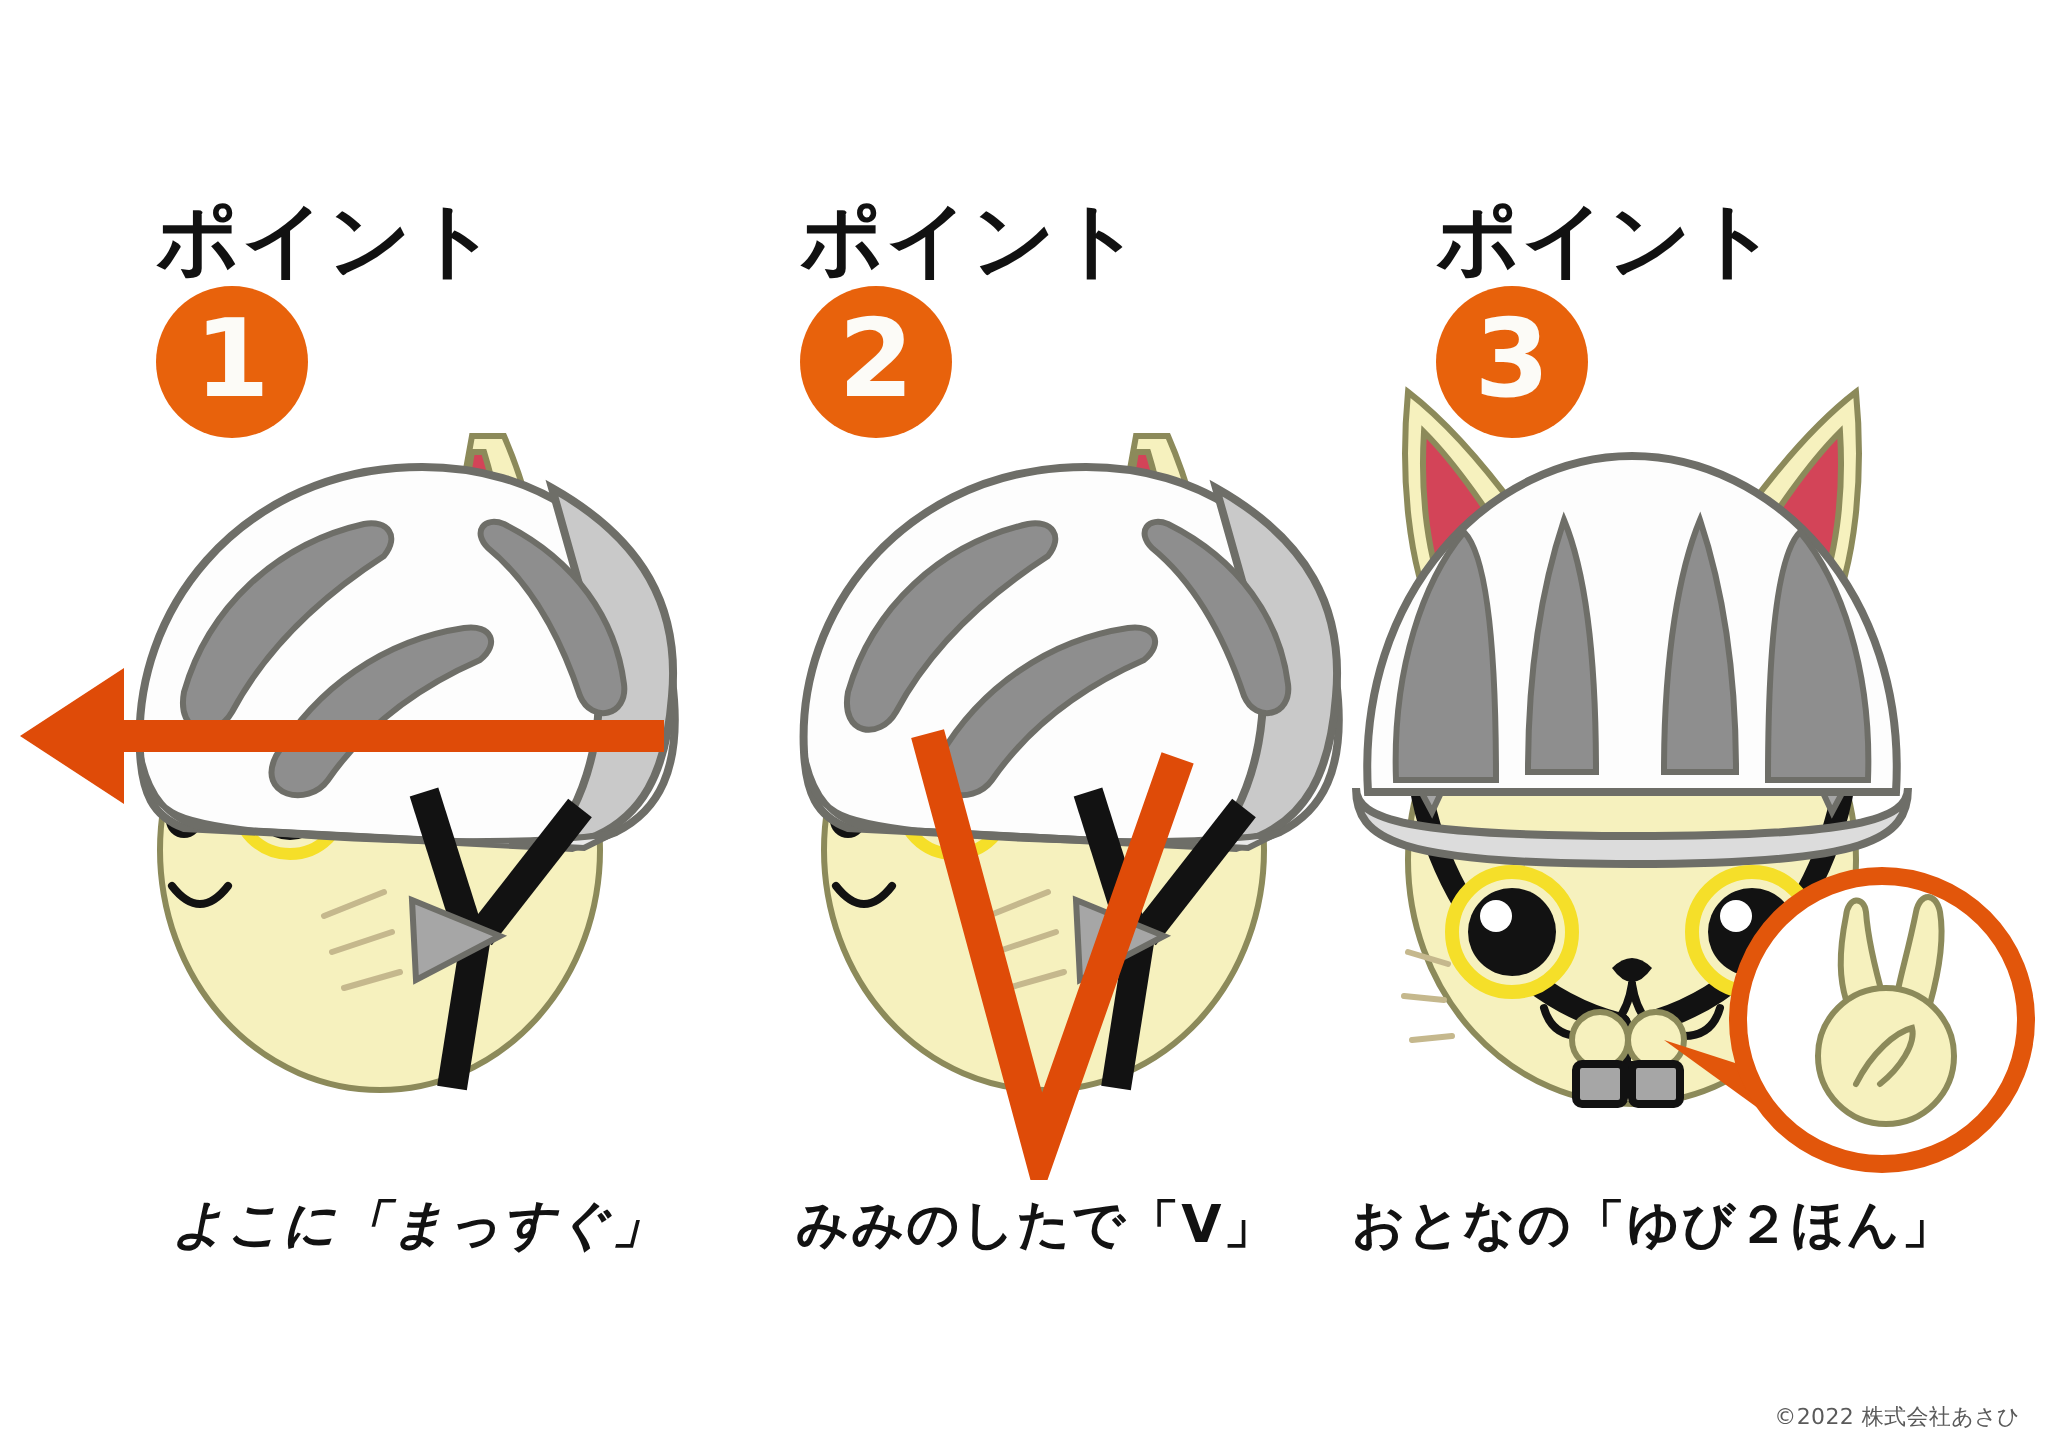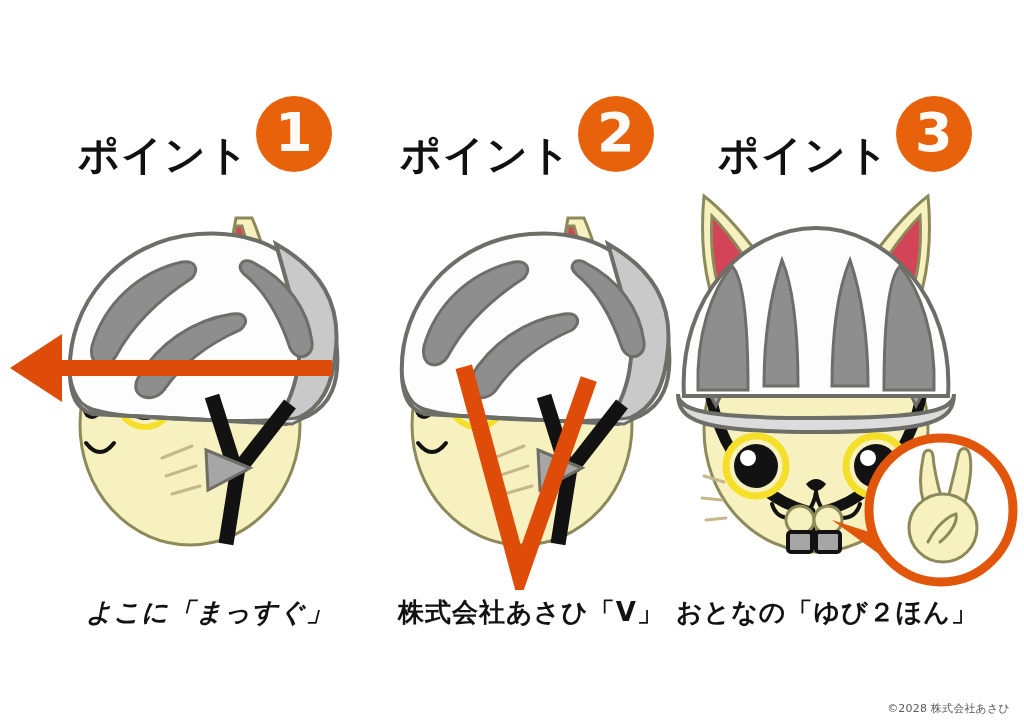--- a/index.html
+++ b/index.html
@@ -9,23 +9,24 @@
     font-family:"DejaVu Sans","Liberation Sans",sans-serif;
     overflow:hidden;
     position:relative;
   }
   .canvas{position:relative;width:1024px;height:724px;}
 
   
   .heading{
     position:absolute;
     display:flex;
-    align-items:flex-end;
+    align-items:flex-start;
     gap:6px;
     white-space:nowrap;
+    flex-direction:column;
   }
   .heading .word{
     font-size:41px;
     font-weight:700;
     letter-spacing:1px;
     color:#111111;
     line-height:1;
     transform:translateY(4px);
   }
   .badge{
@@ -237,18 +238,18 @@
           <path d="M923 268 C919 288 920 300 923 310 L942 310 C938 296 934 280 933 266 C932 258 924 258 923 268 Z
                    M958 266 C954 286 950 298 948 310 L965 312 C970 294 972 278 970 266 C968 256 960 256 958 266 Z" fill="#F6F1BE" stroke="#8C8A5A" stroke-width="3"></path>
           <ellipse cx="943" cy="338" rx="34" ry="34" fill="#F6F1BE" stroke="#8C8A5A" stroke-width="3"></ellipse>
           <path d="M928 352 C936 336 948 326 956 324 C958 332 950 344 940 352" fill="none" stroke="#8C8A5A" stroke-width="3" stroke-linecap="round"></path>
         </g>
       </g>
     </svg>
   </div>
 
   <div class="caption c1">よこに「まっすぐ」</div>
-  <div class="caption c2">株式会社あさひ「V」</div>
+  <div class="caption c2">みみのしたで「V」</div>
   <div class="caption c3">おとなの「ゆび２ほん」</div>
 
-  <div class="copyright">©2028 株式会社あさひ</div>
+  <div class="copyright">©2022 株式会社あさひ</div>
 
 </div>
 
 </body></html>

